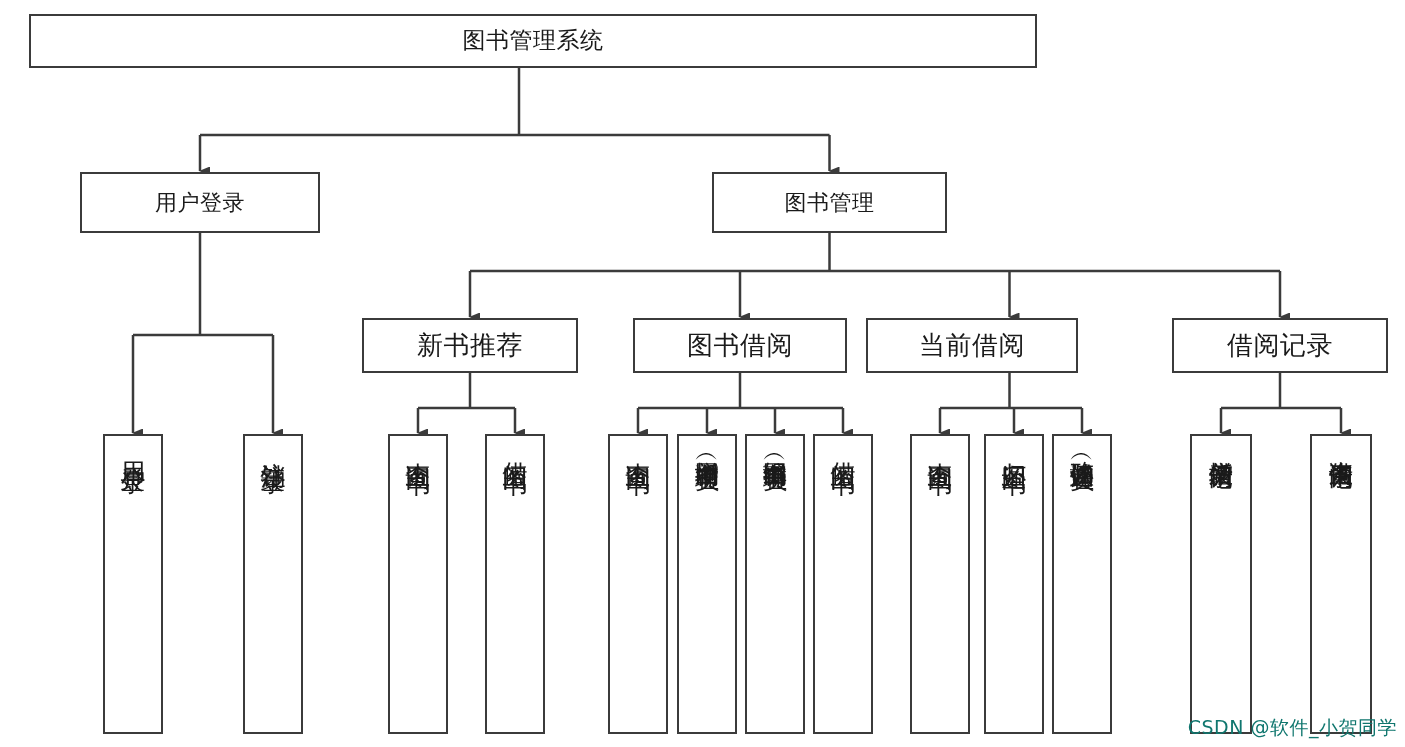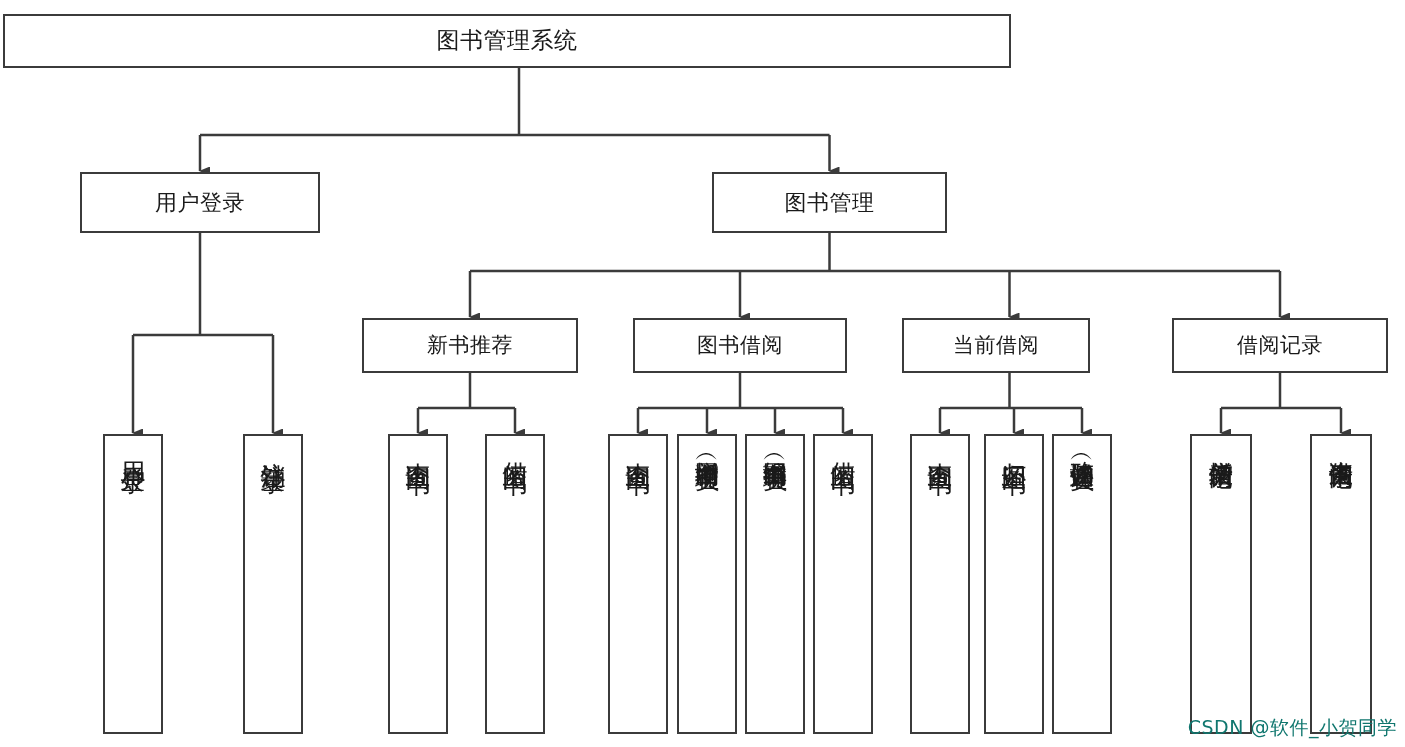--- a/index.html
+++ b/index.html
@@ -42,21 +42,21 @@
     letter-spacing: 0.5px;
     white-space: nowrap;
   }
   
   .node.h .label {
     writing-mode: horizontal-tb;
     font-size: 22px;
   }
   .node.root .label { font-size: 23px; }
   .node.l2 .label  { font-size: 22px; }
-  .node.l3 .label  { font-size: 21px; }
+  .node.l3 .label  { font-size: 26px; }
   
   .node.v {
     align-items: flex-start;
     justify-content: center;
     padding-top: 6px;
   }
   .node.v .label {
     writing-mode: vertical-rl;
     text-orientation: upright;
     font-size: 25px;
@@ -121,38 +121,38 @@
         <line x1="940" y1="408" x2="940" y2="433" marker-end="url(#arrowhead)"></line>
         <line x1="1014" y1="408" x2="1014" y2="433" marker-end="url(#arrowhead)"></line>
         <line x1="1082" y1="408" x2="1082" y2="433" marker-end="url(#arrowhead)"></line>
         <line x1="1280" y1="373" x2="1280" y2="408"></line>
         <line x1="1221" y1="408" x2="1341" y2="408"></line>
         <line x1="1221" y1="408" x2="1221" y2="433" marker-end="url(#arrowhead)"></line>
         <line x1="1341" y1="408" x2="1341" y2="433" marker-end="url(#arrowhead)"></line>
       </g>
   </svg>
 
-  <div class="node h root" style="left: 3px; top: 14px; width: 1008px; height: 54px;">
+  <div class="node h root" style="left: 29px; top: 14px; width: 1008px; height: 54px;">
     <span class="label">图书管理系统</span>
   </div>
 
   <div class="node h l2" style="left: 80px; top: 172px; width: 240px; height: 61px;">
     <span class="label">用户登录</span>
   </div>
   <div class="node h l2" style="left: 712px; top: 172px; width: 235px; height: 61px;">
     <span class="label">图书管理</span>
   </div>
 
   <div class="node h l3" style="left: 362px; top: 318px; width: 216px; height: 55px;">
     <span class="label">新书推荐</span>
   </div>
   <div class="node h l3" style="left: 633px; top: 318px; width: 214px; height: 55px; justify-content: center;">
     <span class="label">图书借阅</span>
   </div>
-  <div class="node h l3" style="left: 902px; top: 318px; width: 188px; height: 55px; align-items: center;">
+  <div class="node h l3" style="left: 866px; top: 318px; width: 212px; height: 55px; align-items: center;">
     <span class="label">当前借阅</span>
   </div>
   <div class="node h l3" style="left: 1172px; top: 318px; width: 216px; height: 55px; align-items: center;">
     <span class="label">借阅记录</span>
   </div>
 
   <div class="node v" style="left: 103px; top: 434px; width: 60px; height: 300px;">
     <span class="label">用户登录</span>
   </div>
   <div class="node v" style="left: 243px; top: 434px; width: 60px; height: 300px;">

